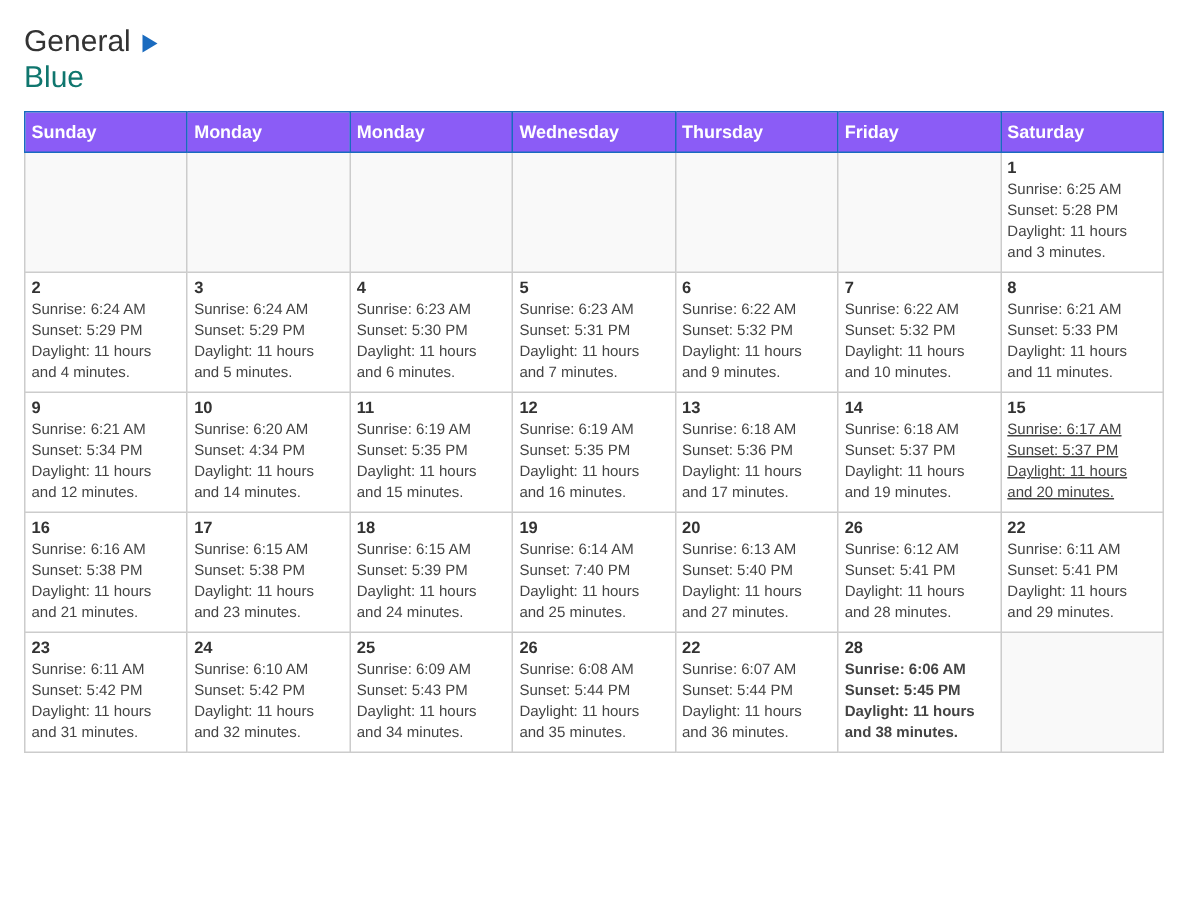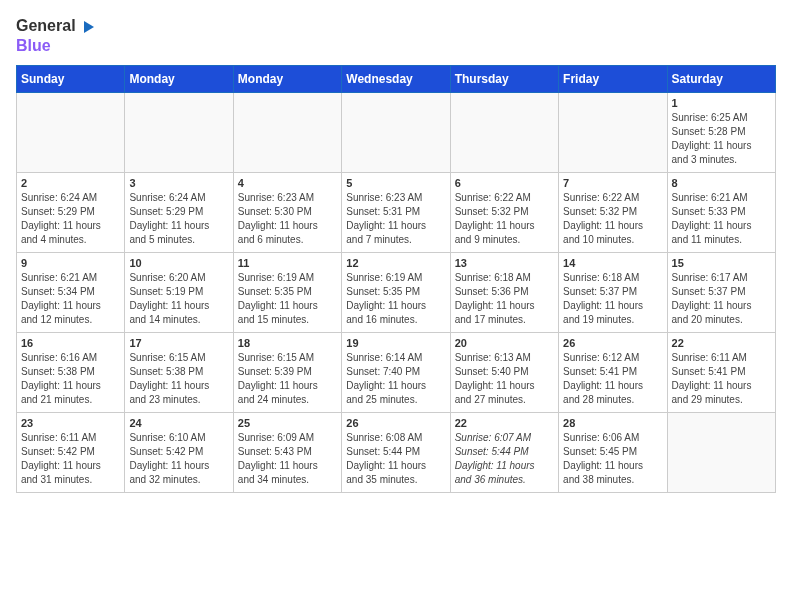--- a/index.html
+++ b/index.html
@@ -32,21 +32,21 @@
     .sub-title {
       font-size: 14px;
       color: #333;
     }
     .calendar {
       width: 100%;
       border-collapse: collapse;
       border: 1px solid #ccc;
     }
     .calendar th {
-      background-color: #1d4ed8;
+      background-color: #8b5cf6;
       color: white;
       font-size: 12px;
       font-weight: bold;
       padding: 6px 4px;
       text-align: left;
       border: 1px solid #1a6bbf;
     }
     .calendar td {
       width: calc(100% / 7);
       vertical-align: top;
@@ -73,25 +73,25 @@
     }
     tr:nth-child(even) td {
       background: #fff;
     }
   </style>
 </head>
 <body>
 
 <div class="header-area">
   <div class="logo">
-  <div style="font-size:16px; font-weight:bold; line-height:1.2;">
+  <div style="font-size:20px; font-weight:normal; line-height:1.2;">
     <span style="color:#333;">General</span><svg width="18" height="18" viewBox="0 0 18 18" style="vertical-align:middle; margin-left:2px;">
           <polygon points="6,3 16,9 6,15" fill="#1a6bbf"></polygon>
         </svg><br>
-    <span style="color:#8b5cf6;">Blue</span>
+    <span style="color:#0f766e;">Blue</span>
   </div>
 </div>
   <div class="title-area">
     <div class="main-title"></div>
     <div class="sub-title"></div>
   </div>
 </div>
 
 <table class="calendar">
   <thead>
@@ -176,21 +176,21 @@
         <td>
           <span class="day-number">9</span>
           <div class="day-info" style="white-space: pre-line;">Sunrise: 6:21 AM
 Sunset: 5:34 PM
 Daylight: 11 hours
 and 12 minutes.</div>
         </td>
         <td>
           <span class="day-number">10</span>
           <div class="day-info" style="white-space: pre-line;">Sunrise: 6:20 AM
-Sunset: 5:19 PM
+Sunset: 4:34 PM
 Daylight: 11 hours
 and 14 minutes.</div>
         </td>
         <td>
           <span class="day-number">11</span>
           <div class="day-info" style="white-space: pre-line;">Sunrise: 6:19 AM
 Sunset: 5:35 PM
 Daylight: 11 hours
 and 15 minutes.</div>
         </td>
@@ -210,21 +210,21 @@
         </td>
         <td>
           <span class="day-number">14</span>
           <div class="day-info" style="white-space: pre-line;">Sunrise: 6:18 AM
 Sunset: 5:37 PM
 Daylight: 11 hours
 and 19 minutes.</div>
         </td>
         <td>
           <span class="day-number">15</span>
-          <div class="day-info" style="white-space: pre-line;">Sunrise: 6:17 AM
+          <div class="day-info" style="white-space: pre-line; text-decoration: underline;">Sunrise: 6:17 AM
 Sunset: 5:37 PM
 Daylight: 11 hours
 and 20 minutes.</div>
         </td>
       </tr>
       <tr>
         <td>
           <span class="day-number">16</span>
           <div class="day-info" style="white-space: pre-line;">Sunrise: 6:16 AM
 Sunset: 5:38 PM
@@ -298,28 +298,28 @@
         </td>
         <td>
           <span class="day-number">26</span>
           <div class="day-info" style="white-space: pre-line;">Sunrise: 6:08 AM
 Sunset: 5:44 PM
 Daylight: 11 hours
 and 35 minutes.</div>
         </td>
         <td>
           <span class="day-number">22</span>
-          <div class="day-info" style="white-space: pre-line; font-style: italic;">Sunrise: 6:07 AM
+          <div class="day-info" style="white-space: pre-line;">Sunrise: 6:07 AM
 Sunset: 5:44 PM
 Daylight: 11 hours
 and 36 minutes.</div>
         </td>
         <td>
           <span class="day-number">28</span>
-          <div class="day-info" style="white-space: pre-line;">Sunrise: 6:06 AM
+          <div class="day-info" style="white-space: pre-line; font-weight: bold;">Sunrise: 6:06 AM
 Sunset: 5:45 PM
 Daylight: 11 hours
 and 38 minutes.</div>
         </td>
         <td class="empty-cell"></td>
       </tr>
     </tbody>
 </table>
 
 </body></html>

